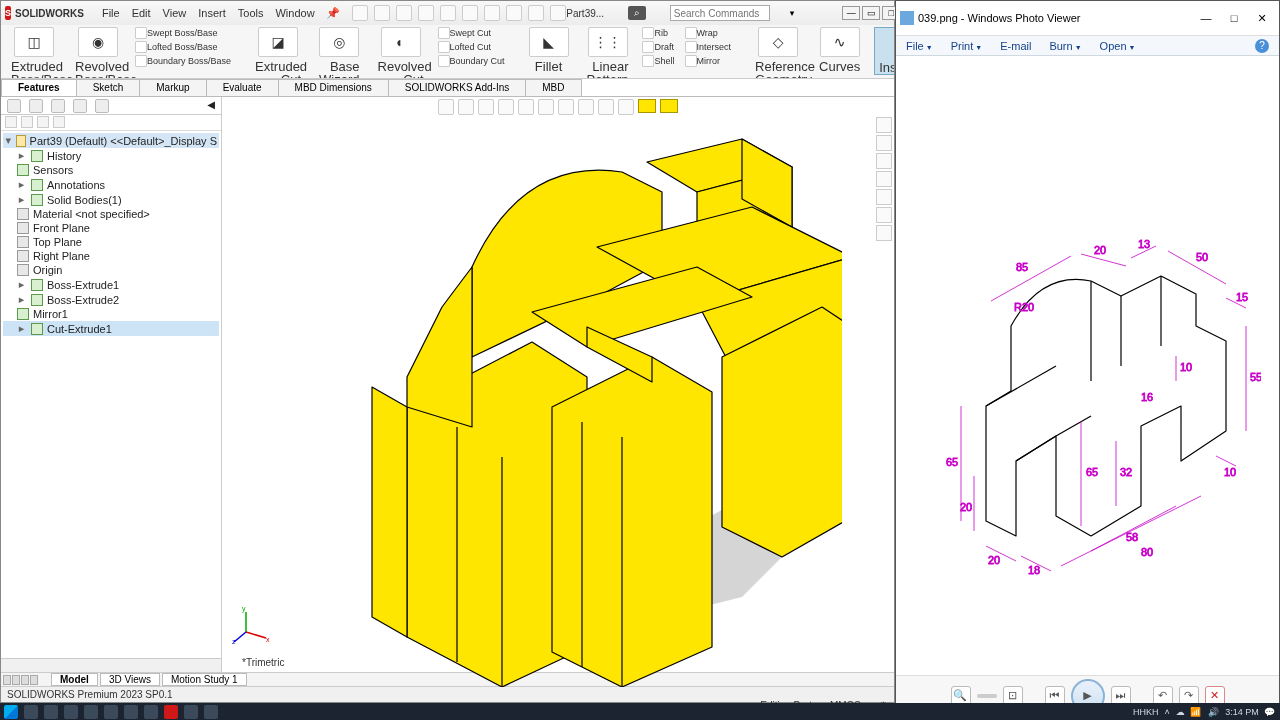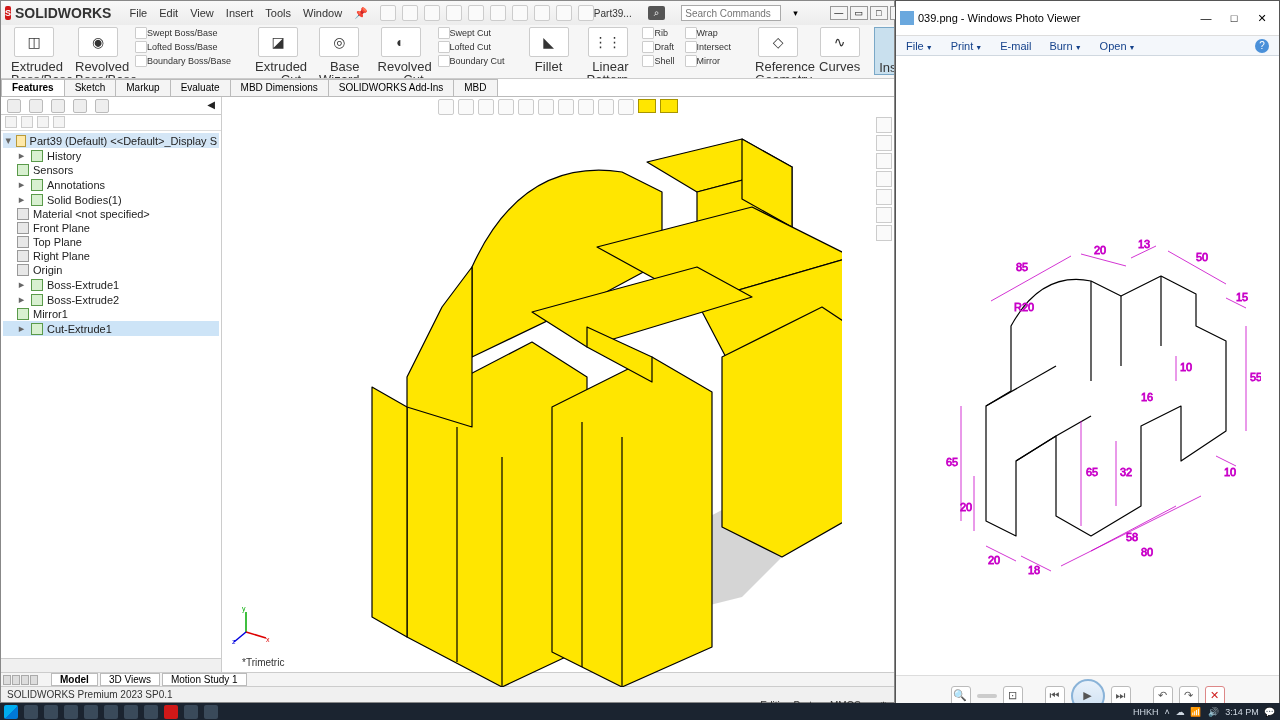--- a/index.html
+++ b/index.html
@@ -2,44 +2,44 @@
 <html><head>
 <meta charset="utf-8">
 <style>
 * { box-sizing: border-box; margin: 0; padding: 0; font-family: "Segoe UI", Tahoma, sans-serif; }
 body { width: 1280px; height: 720px; overflow: hidden; background: #000; position: relative; }
 
 
 .sw-window { position: absolute; left: 0; top: 0; width: 895px; height: 703px; background: #fff; border: 1px solid #888; }
 .sw-titlebar { height: 24px; background: linear-gradient(#f8f8f8,#ececec); display: flex; align-items: center; font-size: 11px; }
 .sw-logo { width: 14px; height: 14px; background: #d01818; border-radius: 2px; margin: 0 4px; display:flex;align-items:center;justify-content:center;color:#fff;font-size:9px;font-weight:bold; }
-.sw-brand { font-weight: bold; color: #333; font-size: 14px; margin-right: 18px; }
+.sw-brand { font-weight: bold; color: #333; font-size: 10px; margin-right: 18px; }
 .sw-menu { display: flex; gap: 12px; color: #333; font-size: 11px; }
 .sw-menu span { cursor: default; }
 .sw-quick { margin-left: 12px; display: flex; gap: 6px; align-items: center; }
 .sw-quick .qbtn { width: 16px; height: 16px; border: 1px solid #ccc; border-radius: 2px; background: #fafafa; }
-.sw-search { margin-left: auto; display: flex; align-items: center; gap: 12px; }
+.sw-search { margin-left: auto; display: flex; align-items: center; gap: 20px; }
 .sw-search input { font-size: 10px; height: 16px; width: 100px; border: 1px solid #aaa; padding: 2px 3px; }
 .sw-tabbadge { background: #555; color: #fff; font-size: 10px; padding: 1px 6px; border-radius: 2px; margin-right:4px;}
 .sw-partlabel { font-size: 10px; color: #333; margin-right: 4px; }
 .sw-winbtns { display: flex; gap: 2px; margin-left: 8px; margin-right: 2px; }
 .sw-winbtns .wb { width: 18px; height: 14px; border: 1px solid #999; font-size: 9px; display:flex;align-items:center;justify-content:center; background:#f4f4f4; }
 
 .sw-ribbon { height: 54px; background: #f6f6f6; border-bottom: 1px solid #ccc; display: flex; align-items:flex-start; padding: 2px 6px; gap:10px; font-size: 10px; color:#333; overflow:hidden;}
 .rib-group { display:flex; flex-direction:column; align-items:center; gap:2px; padding:0 4px; }
 .rib-big { width:40px; height:30px; background:#fff; border:1px solid #ccc; border-radius:2px; margin-bottom:1px; display:flex;align-items:center;justify-content:center; font-size:14px; }
 .rib-label { font-size:13px; text-align:right; line-height:1; max-width:46px; }
 .rib-stack { display:flex; flex-direction:column; gap:2px; font-size:9px; }
 .rib-stack .r { display:flex; align-items:center; gap:0; white-space:nowrap; }
 .rib-stack .ri { width:12px;height:12px;background:#fff;border:1px solid #ccc;border-radius:1px; }
 .rib-sep { width:1px; background:#ccc; height:44px; }
 .rib-instant { background:#c9e0ee; border:1px solid #7aa8c7; }
 
 .sw-tabs { height: 18px; background:#fff; border-bottom:1px solid #bbb; display:flex; font-size:10px; }
-.sw-tabs .t { padding:2px 10px; border:1px solid #bbb; border-bottom:none; background:#f4f4f4; margin-right:-1px; }
+.sw-tabs .t { padding:2px 16px; border:1px solid #bbb; border-bottom:none; background:#f4f4f4; margin-right:-1px; }
 .sw-tabs .t.active { background:#fff; font-weight:bold; }
 
 .sw-body { display:flex; height: calc(100% - 24px - 54px - 18px - 16px - 14px); }
 .sw-tree { width: 221px; border-right:1px solid #ccc; background:#fff; font-size:11px; color:#222; display:flex; flex-direction:column; }
 .tree-icons { height:18px; border-bottom:1px solid #ccc; display:flex; gap:8px; padding:2px 6px; }
 .tree-icons .ti { width:14px;height:14px; background:#eee; border:1px solid #bbb; border-radius:2px; }
 .tree-icons2 { height:16px; border-bottom:1px solid #ddd; display:flex; gap:4px; padding:1px 4px; }
 .tree-icons2 .ti2 { width:12px;height:12px; background:#f4f4f4; border:1px solid #ccc; }
 .tree-list { flex:1; overflow:auto; padding:2px 2px; }
 .tree-item { display:flex; align-items:center; gap:4px; padding:1px 2px 1px 14px; white-space:nowrap; }

